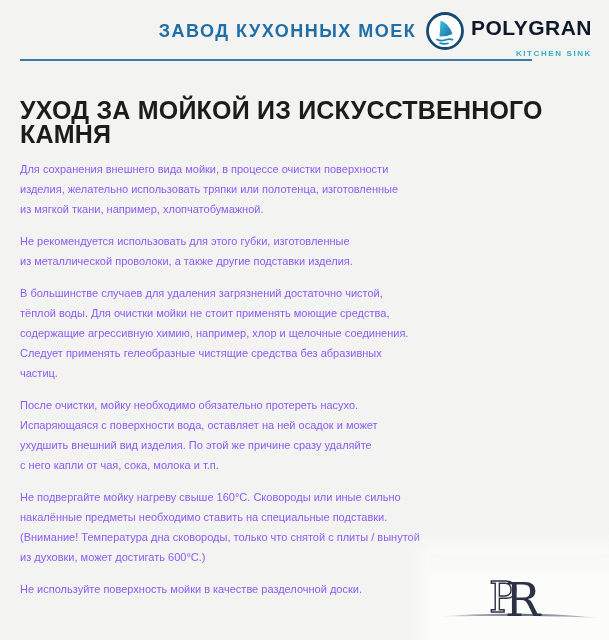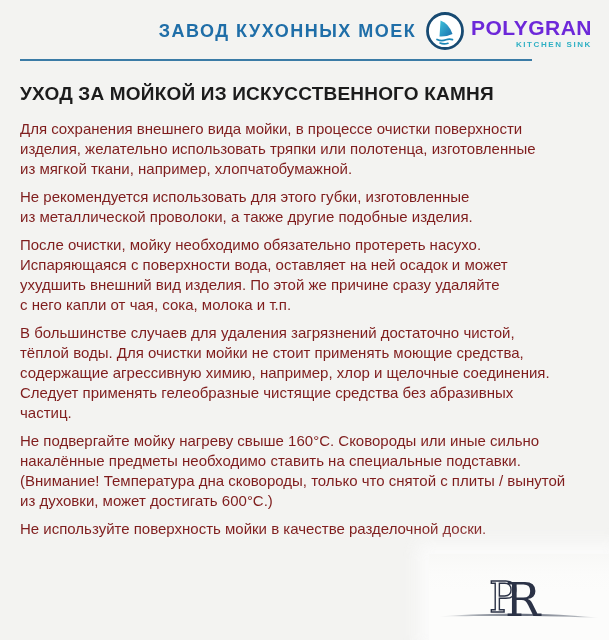--- a/index.html
+++ b/index.html
@@ -15,35 +15,35 @@
   .page-header { position: relative; height: 62px; }
   .brand-line {
     position: absolute; left: 0; right: 34px; top: 21px;
     text-align: center;
     font-size: 18px; font-weight: 700; letter-spacing: 1.5px;
     color: #1f6ea8;
   }
   .logo { position: absolute; right: 17px; top: 11px; display: flex; align-items: flex-start; }
   .logo-icon { width: 40px; height: 40px; margin-right: 6px; }
   .logo-text { display: flex; flex-direction: column; align-items: flex-end; padding-top: 6px; }
-  .logo-name { font-size: 21px; font-weight: 700; color: #6d28d9; letter-spacing: 0.5px; line-height: 21px; }
-  .logo-tagline { font-size: 8px; font-weight: 700; color: #2fb0c4; letter-spacing: 1.6px; margin-top: 2px; }
+  .logo-name { font-size: 21px; font-weight: 700; color: #0f172a; letter-spacing: 0.5px; line-height: 21px; }
+  .logo-tagline { font-size: 8px; font-weight: 700; color: #2fb0c4; letter-spacing: 1.6px; margin-top: 11px; }
   .divider { position: absolute; left: 20px; top: 59px; width: 512px; height: 2px; background: #3a7ba6; }
 
   
   .content { padding: 20px 20px 0; }
   .doc-title {
-    margin: 0 0 13px;
-    font-size: 19px; line-height: 24px; font-weight: 700;
+    margin: 16px 0 13px;
+    font-size: 25px; line-height: 24px; font-weight: 700;
     color: #1c1c1c; letter-spacing: 0.2px;
   }
   .paragraphs p {
-    margin: 0 0 8px;
-    font-size: 15px; line-height: 20px;
-    color: #7f1d1d;
+    margin: 12px 0 8px;
+    font-size: 11px; line-height: 20px;
+    color: #8b5cf6;
     white-space: pre-line;
   }
 
   
   .watermark {
     position: absolute; right: 0; bottom: 0;
     width: 180px; height: 86px;
     background: linear-gradient(180deg, rgba(252,252,251,0.55) 0%, rgba(252,252,251,0.92) 24%, #fcfcfb 45%);
     box-shadow: 0 0 16px 12px rgba(252,252,251,0.85);
     display: flex; align-items: center; justify-content: center;
@@ -78,30 +78,30 @@
   <div class="divider"></div>
 </header>
 
 <main class="content">
   <h1 class="doc-title">УХОД ЗА МОЙКОЙ ИЗ ИСКУССТВЕННОГО КАМНЯ</h1>
   <div class="paragraphs">
       <p>Для сохранения внешнего вида мойки, в процессе очистки поверхности
 изделия, желательно использовать тряпки или полотенца, изготовленные
 из мягкой ткани, например, хлопчатобумажной.</p>
       <p>Не рекомендуется использовать для этого губки, изготовленные
-из металлической проволоки, а также другие подобные изделия.</p>
-      <p>После очистки, мойку необходимо обязательно протереть насухо.
-Испаряющаяся с поверхности вода, оставляет на ней осадок и может
-ухудшить внешний вид изделия. По этой же причине сразу удаляйте
-с него капли от чая, сока, молока и т.п.</p>
+из металлической проволоки, а также другие подставки изделия.</p>
       <p>В большинстве случаев для удаления загрязнений достаточно чистой,
 тёплой воды. Для очистки мойки не стоит применять моющие средства,
 содержащие агрессивную химию, например, хлор и щелочные соединения.
 Следует применять гелеобразные чистящие средства без абразивных
 частиц.</p>
+      <p>После очистки, мойку необходимо обязательно протереть насухо.
+Испаряющаяся с поверхности вода, оставляет на ней осадок и может
+ухудшить внешний вид изделия. По этой же причине сразу удаляйте
+с него капли от чая, сока, молока и т.п.</p>
       <p>Не подвергайте мойку нагреву свыше 160°С. Сковороды или иные сильно
 накалённые предметы необходимо ставить на специальные подставки.
 (Внимание! Температура дна сковороды, только что снятой с плиты / вынутой
 из духовки, может достигать 600°С.)</p>
       <p>Не используйте поверхность мойки в качестве разделочной доски.</p>
     </div>
 </main>
 
 <div class="watermark">
   <svg width="170" height="76" viewBox="0 0 170 76" aria-hidden="true">

